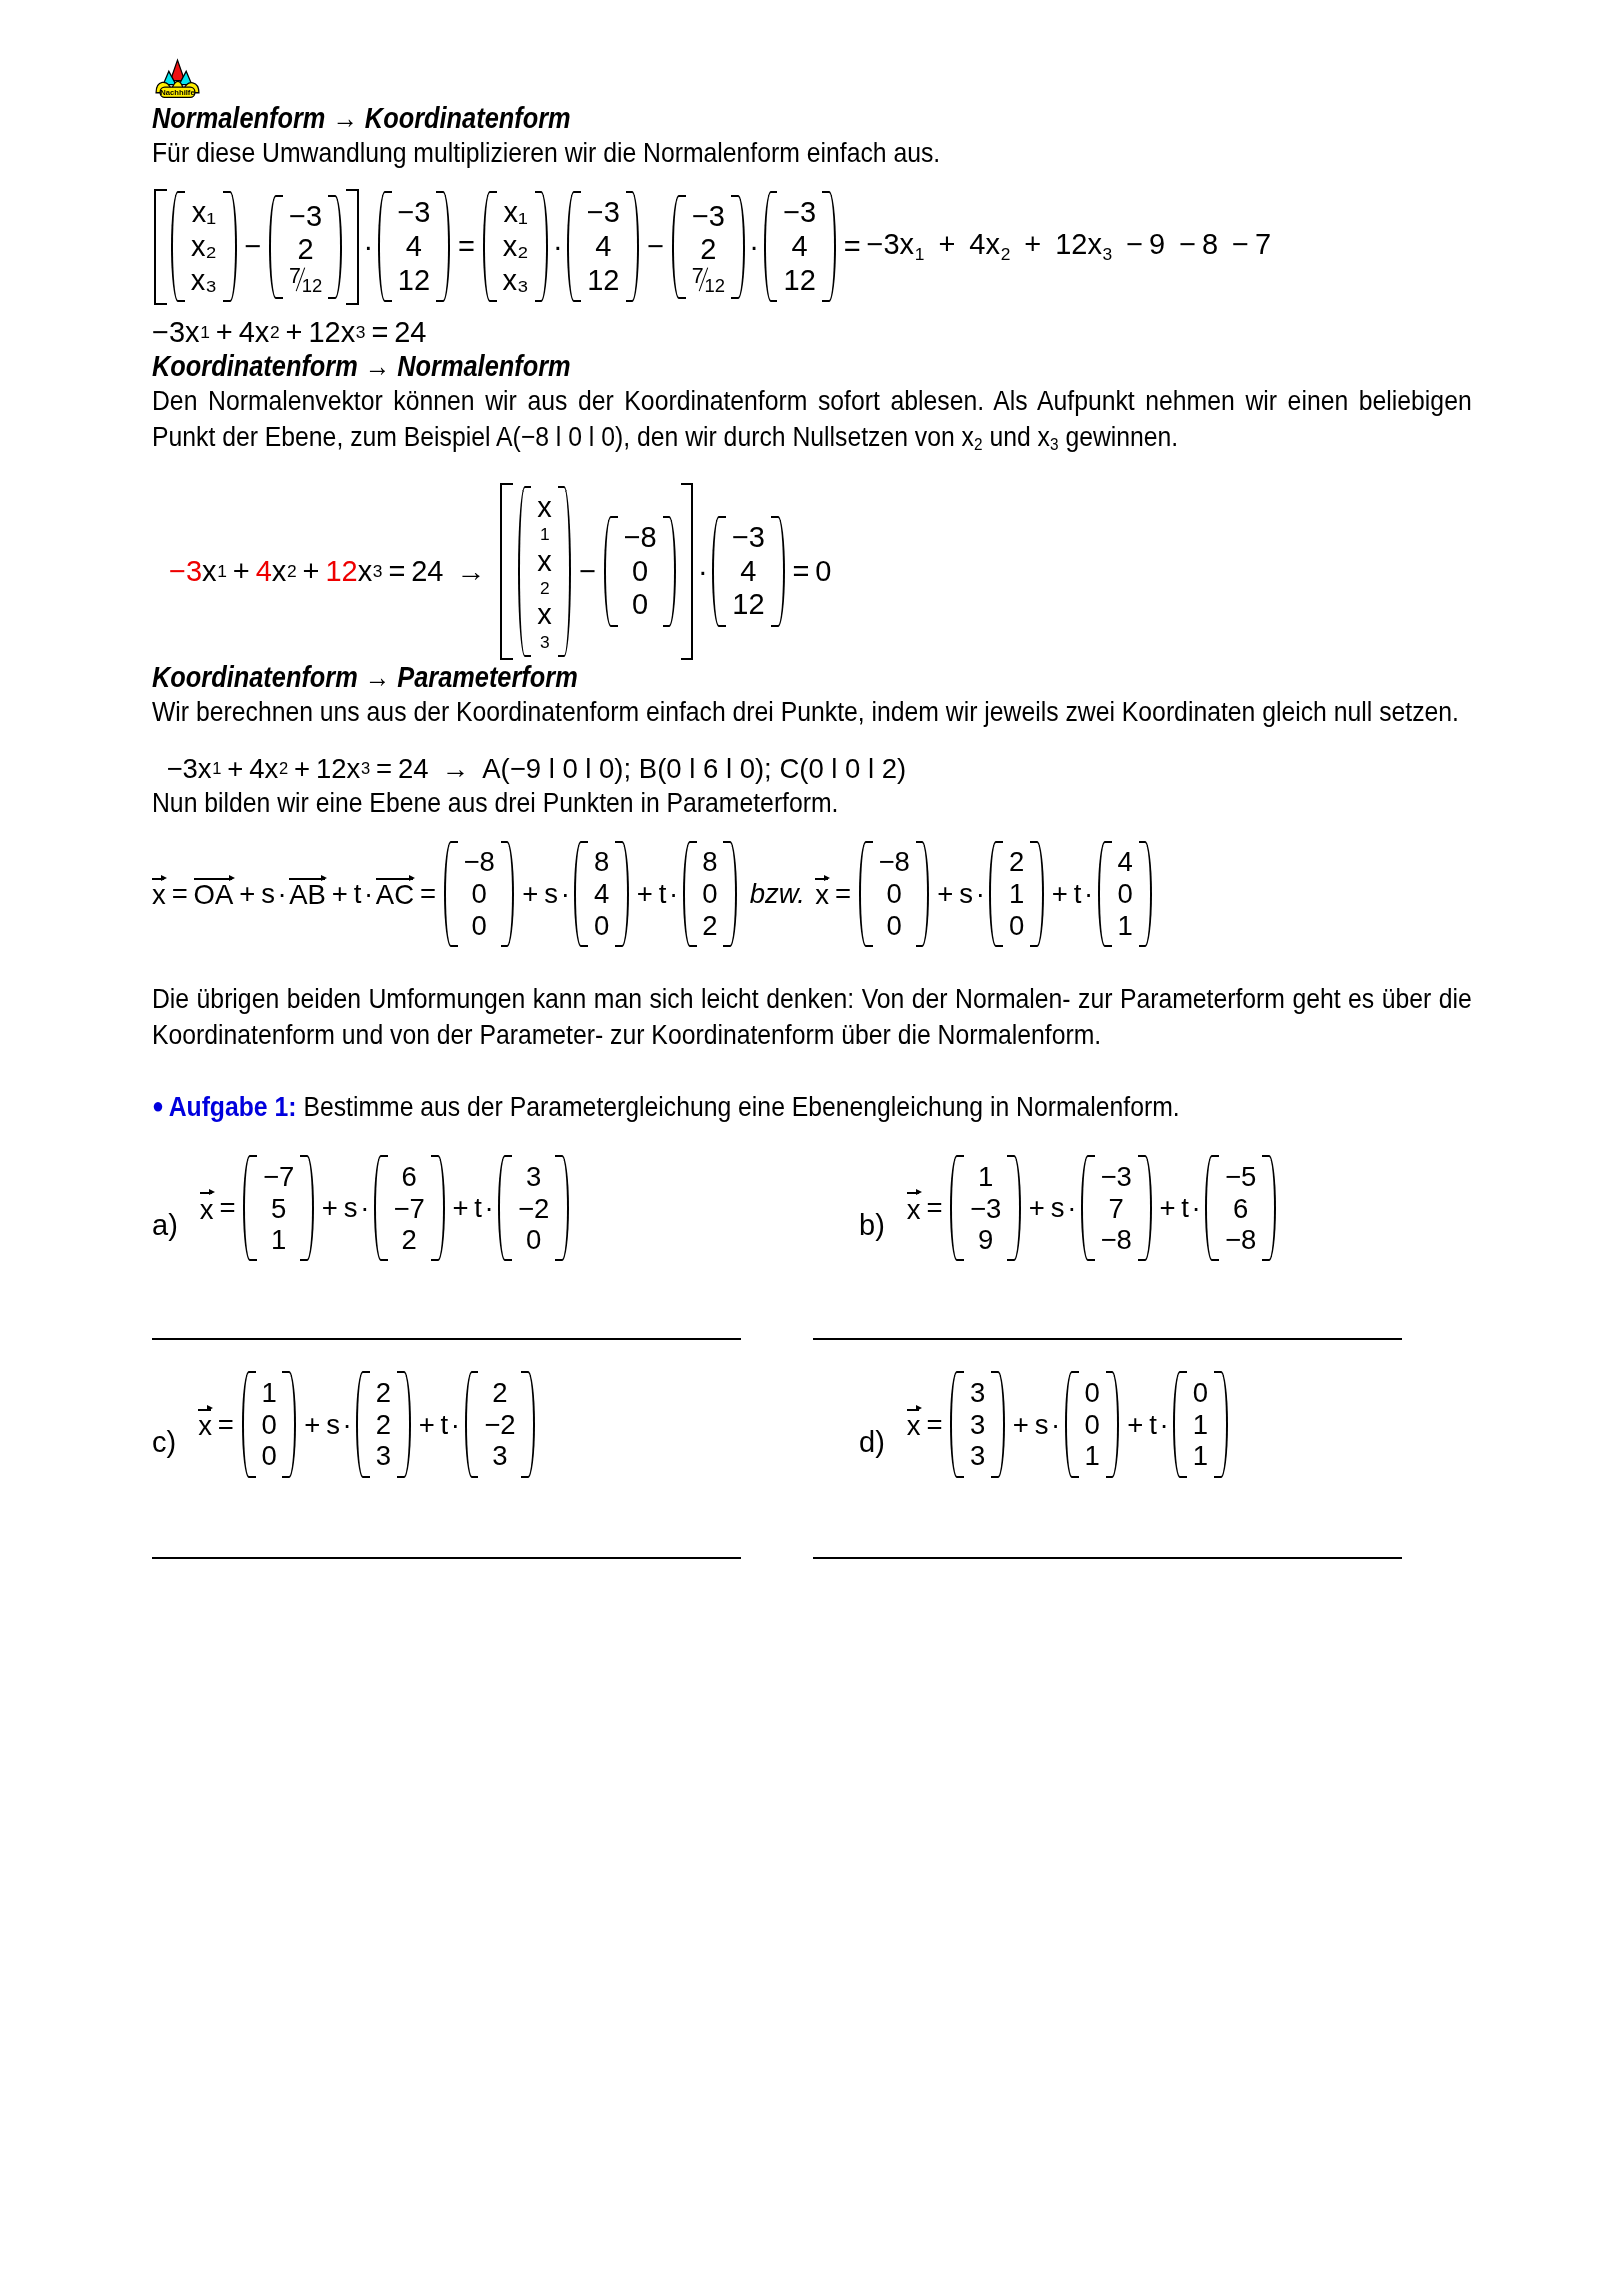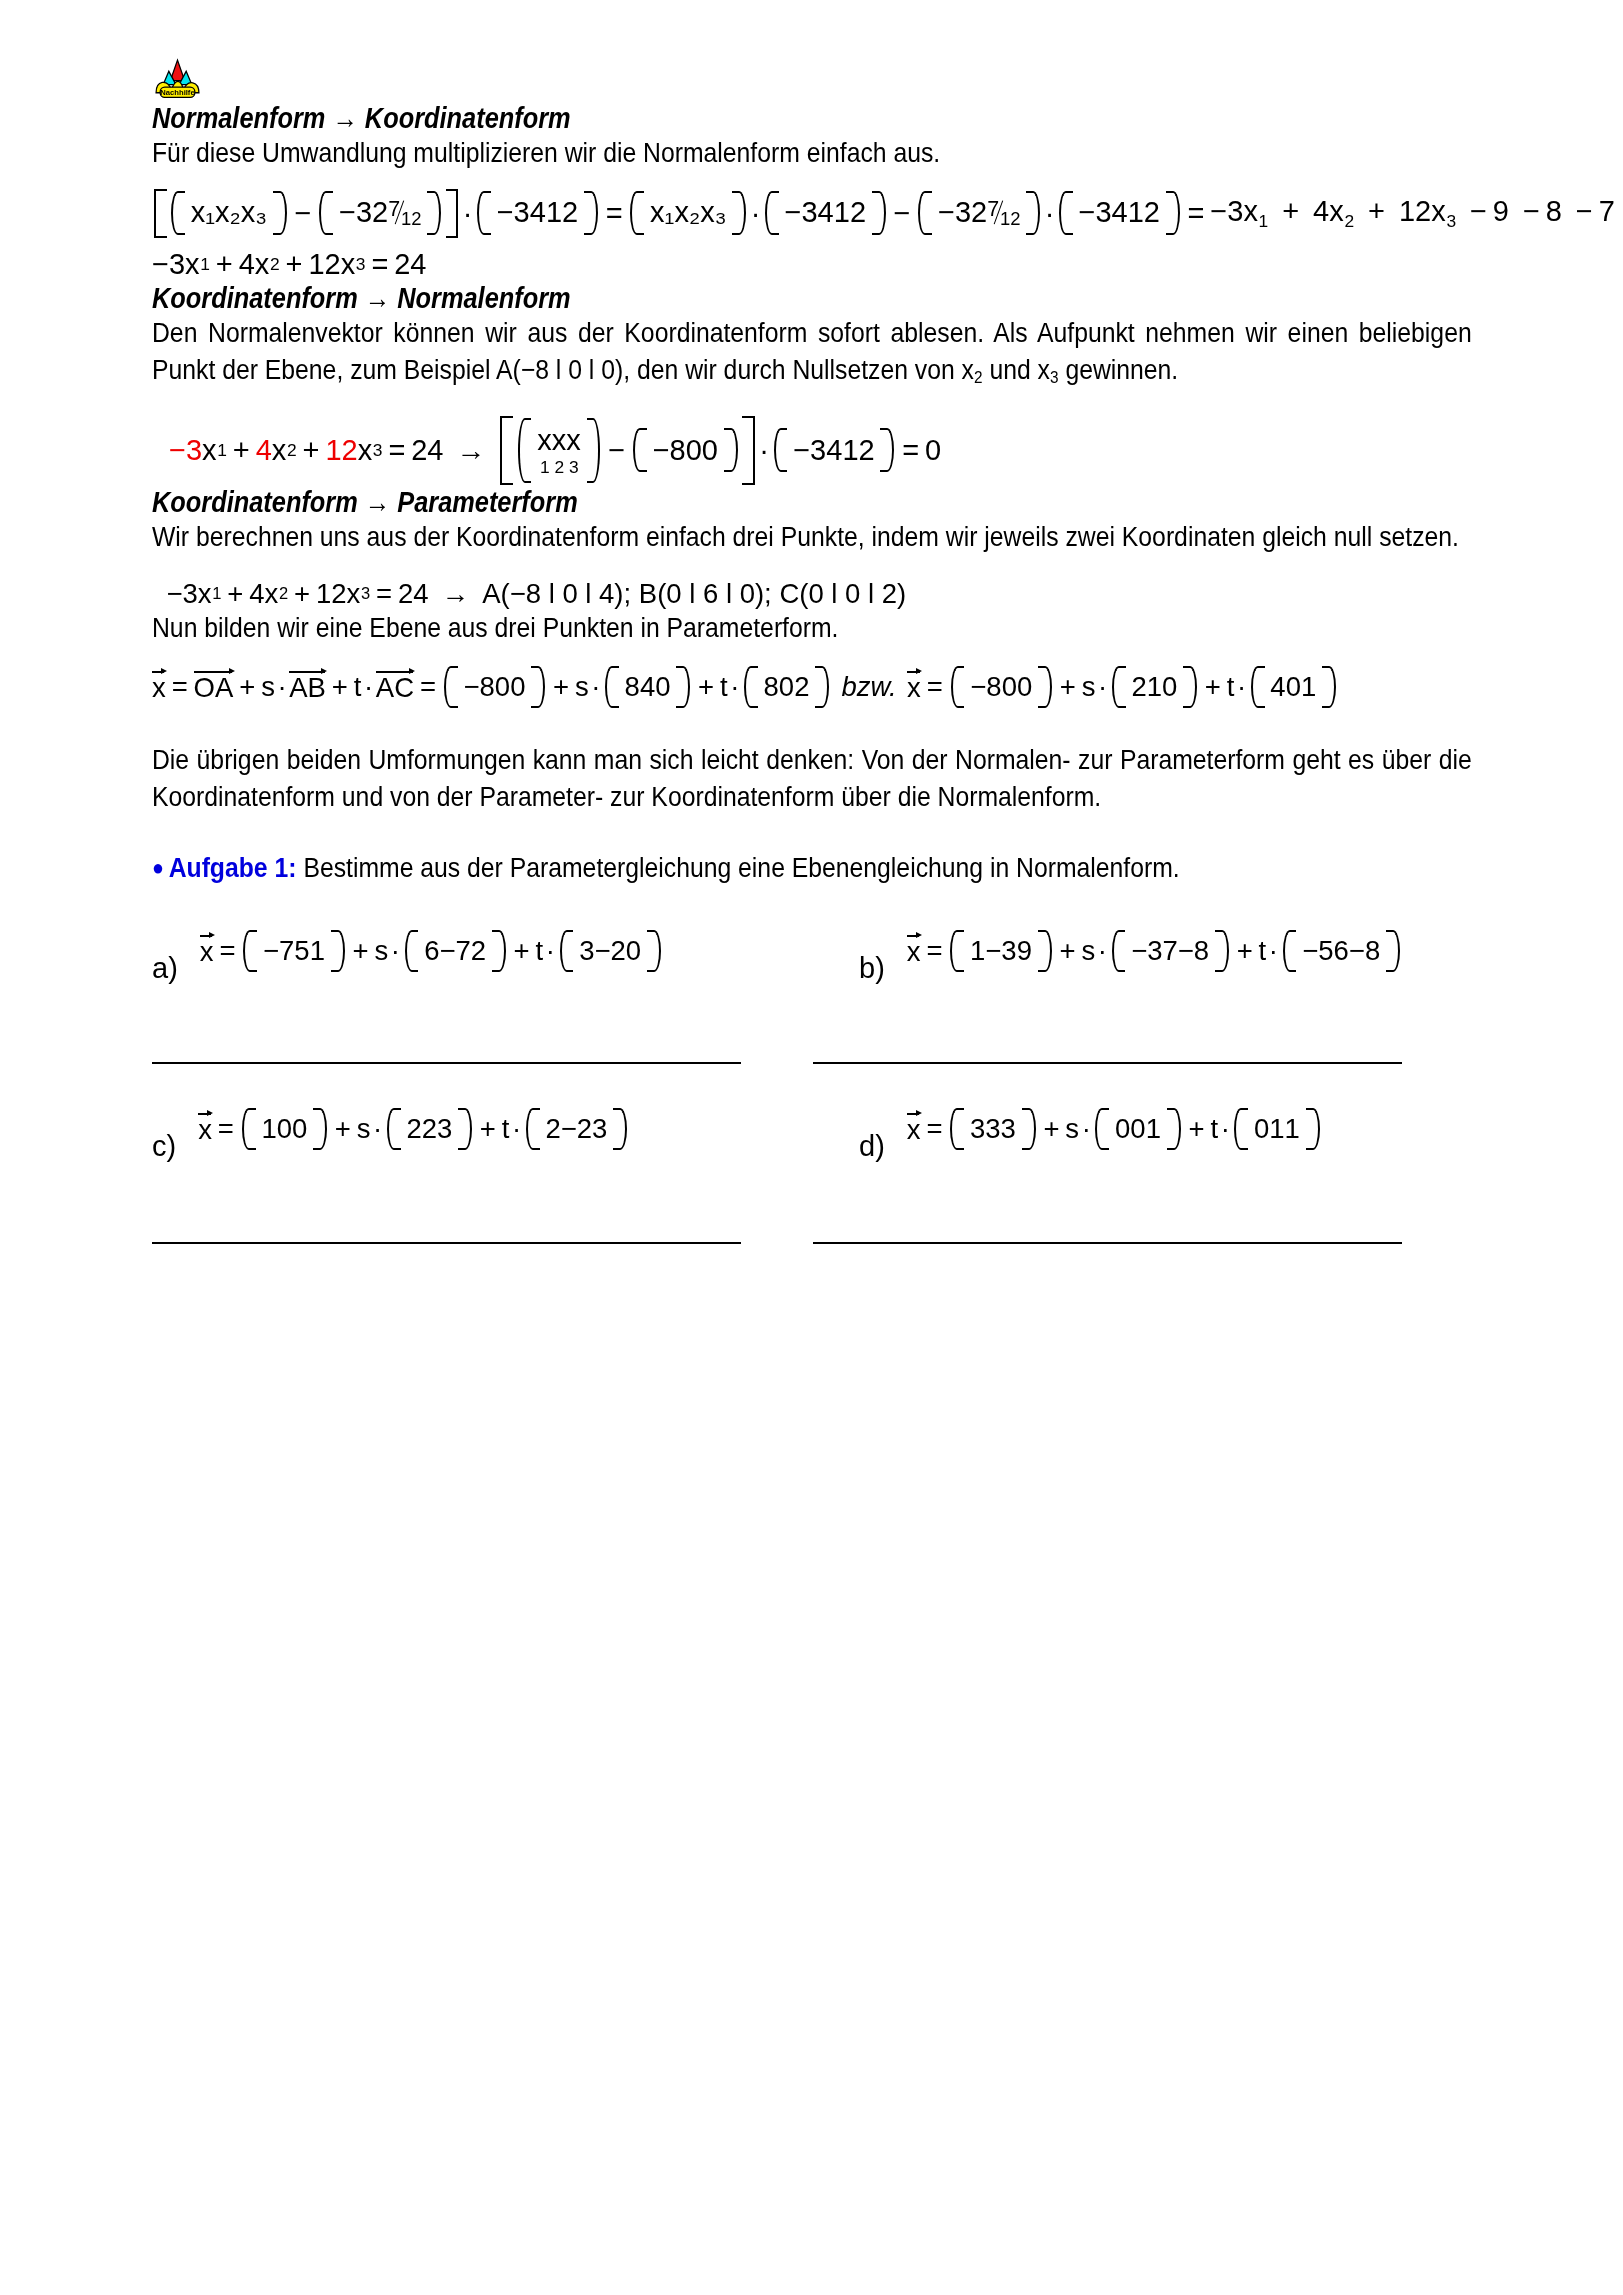--- a/index.html
+++ b/index.html
@@ -85,21 +85,21 @@
   .vec .par{
     display:block;
     width:11.8px;
     align-self:stretch;
     border:2px solid #000;
     border-radius:50%/50%;
   }
   .vec .par.l{border-right:none;border-top-right-radius:0;border-bottom-right-radius:0;margin-right:-0.7px;}
   .vec .par.r{border-left:none;border-top-left-radius:0;border-bottom-left-radius:0;margin-left:-0.7px;}
   .vec .col{
-    display:flex;
+    display:flex;flex-direction:column;
     align-items:center;justify-content:center;
     padding:5.2px 6.5px;
     line-height:1.16;
   }
   .vec .col span{display:block;text-align:center;}
 
   
   .brk{
     display:inline-flex;align-items:stretch;
     margin:0 2px;
@@ -404,21 +404,21 @@
     <span>4</span>
         <span class="mi">x</span>
         <span class="msub">2</span>
     <span class="op">+</span>
     <span>12</span>
         <span class="mi">x</span>
         <span class="msub">3</span>
     <span class="op">=</span>
     <span>24</span>
     <span class="op" style="margin:0 13px;">→</span>
-    <span>A(−8 l 0 l 4); B(0 l 6 l 0); C(0 l 0 l 2)</span>
+    <span>A(−9 l 0 l 0); B(0 l 6 l 0); C(0 l 0 l 2)</span>
   </div>
 
   <p class="body gap-b">Nun bilden wir eine Ebene aus drei Punkten in Parameterform.</p>
 
   <div class="math" style="margin-top:19.6px;font-size:27.5px;">
     <span class="varr small">
           <span class="ar"></span>
           <span class="lbl mi">x</span>
         </span>
     <span class="op">=</span>

